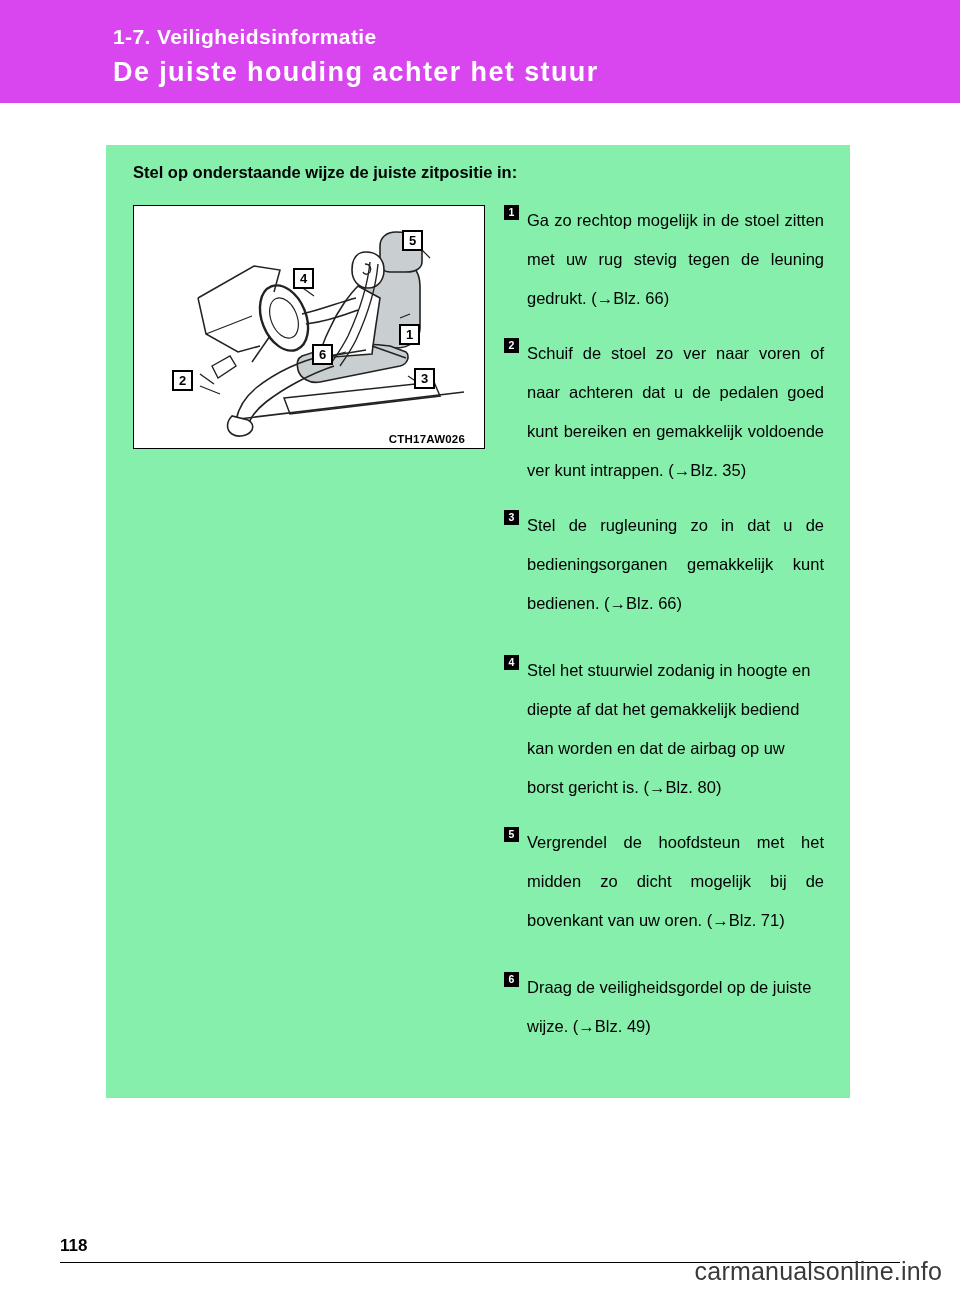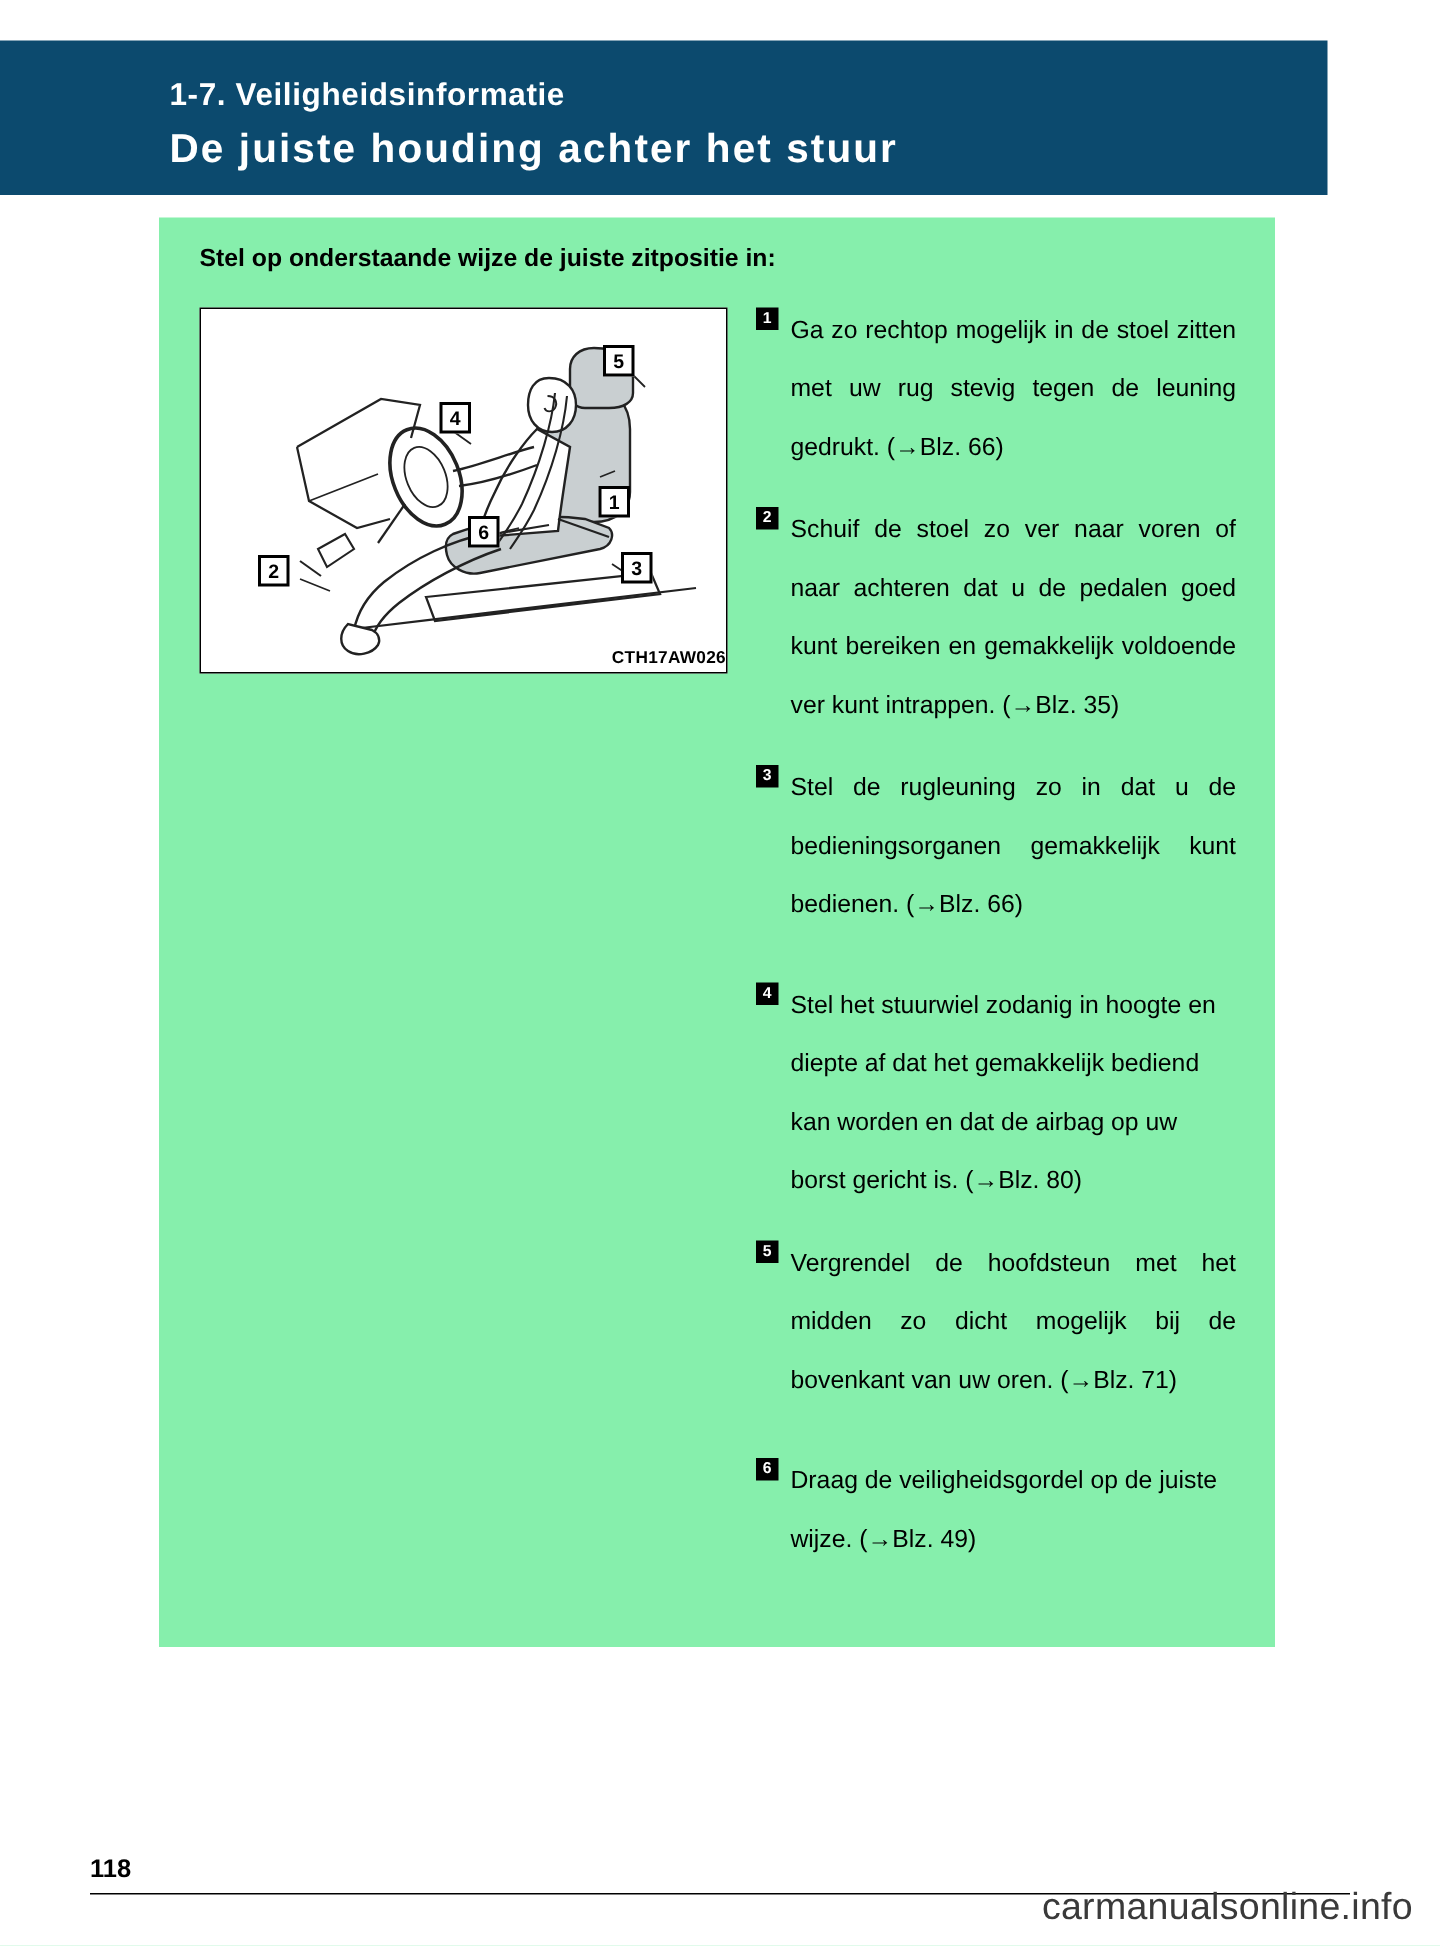--- a/index.html
+++ b/index.html
@@ -14,24 +14,23 @@
     font-family: "Liberation Sans", sans-serif;
     color: #000000;
     overflow: hidden;
   }
 
   
   .header-band {
     position: absolute;
     left: 0;
     top: 0;
-    width: 885px;
+    width: 960px;
     height: 103px;
-    background: #0c4a6e;
-    margin-top: 27px;
+    background: #d946ef;
   }
   .header-section {
     position: absolute;
     left: 113px;
     top: 25px;
     font-size: 21px;
     font-weight: bold;
     color: #ffffff;
     letter-spacing: 0.4px;
   }
@@ -74,21 +73,21 @@
     border: 1px solid #000000;
     box-sizing: border-box;
   }
   .figure-svg {
     position: absolute;
     left: 0;
     top: 0;
   }
   .figure-code {
     position: absolute;
-    right: 0;
+    right: 19px;
     bottom: 3px;
     font-size: 11.5px;
     font-weight: bold;
     letter-spacing: 0.2px;
     color: #000000;
   }
   .callout {
     position: absolute;
     width: 21px;
     height: 21px;

